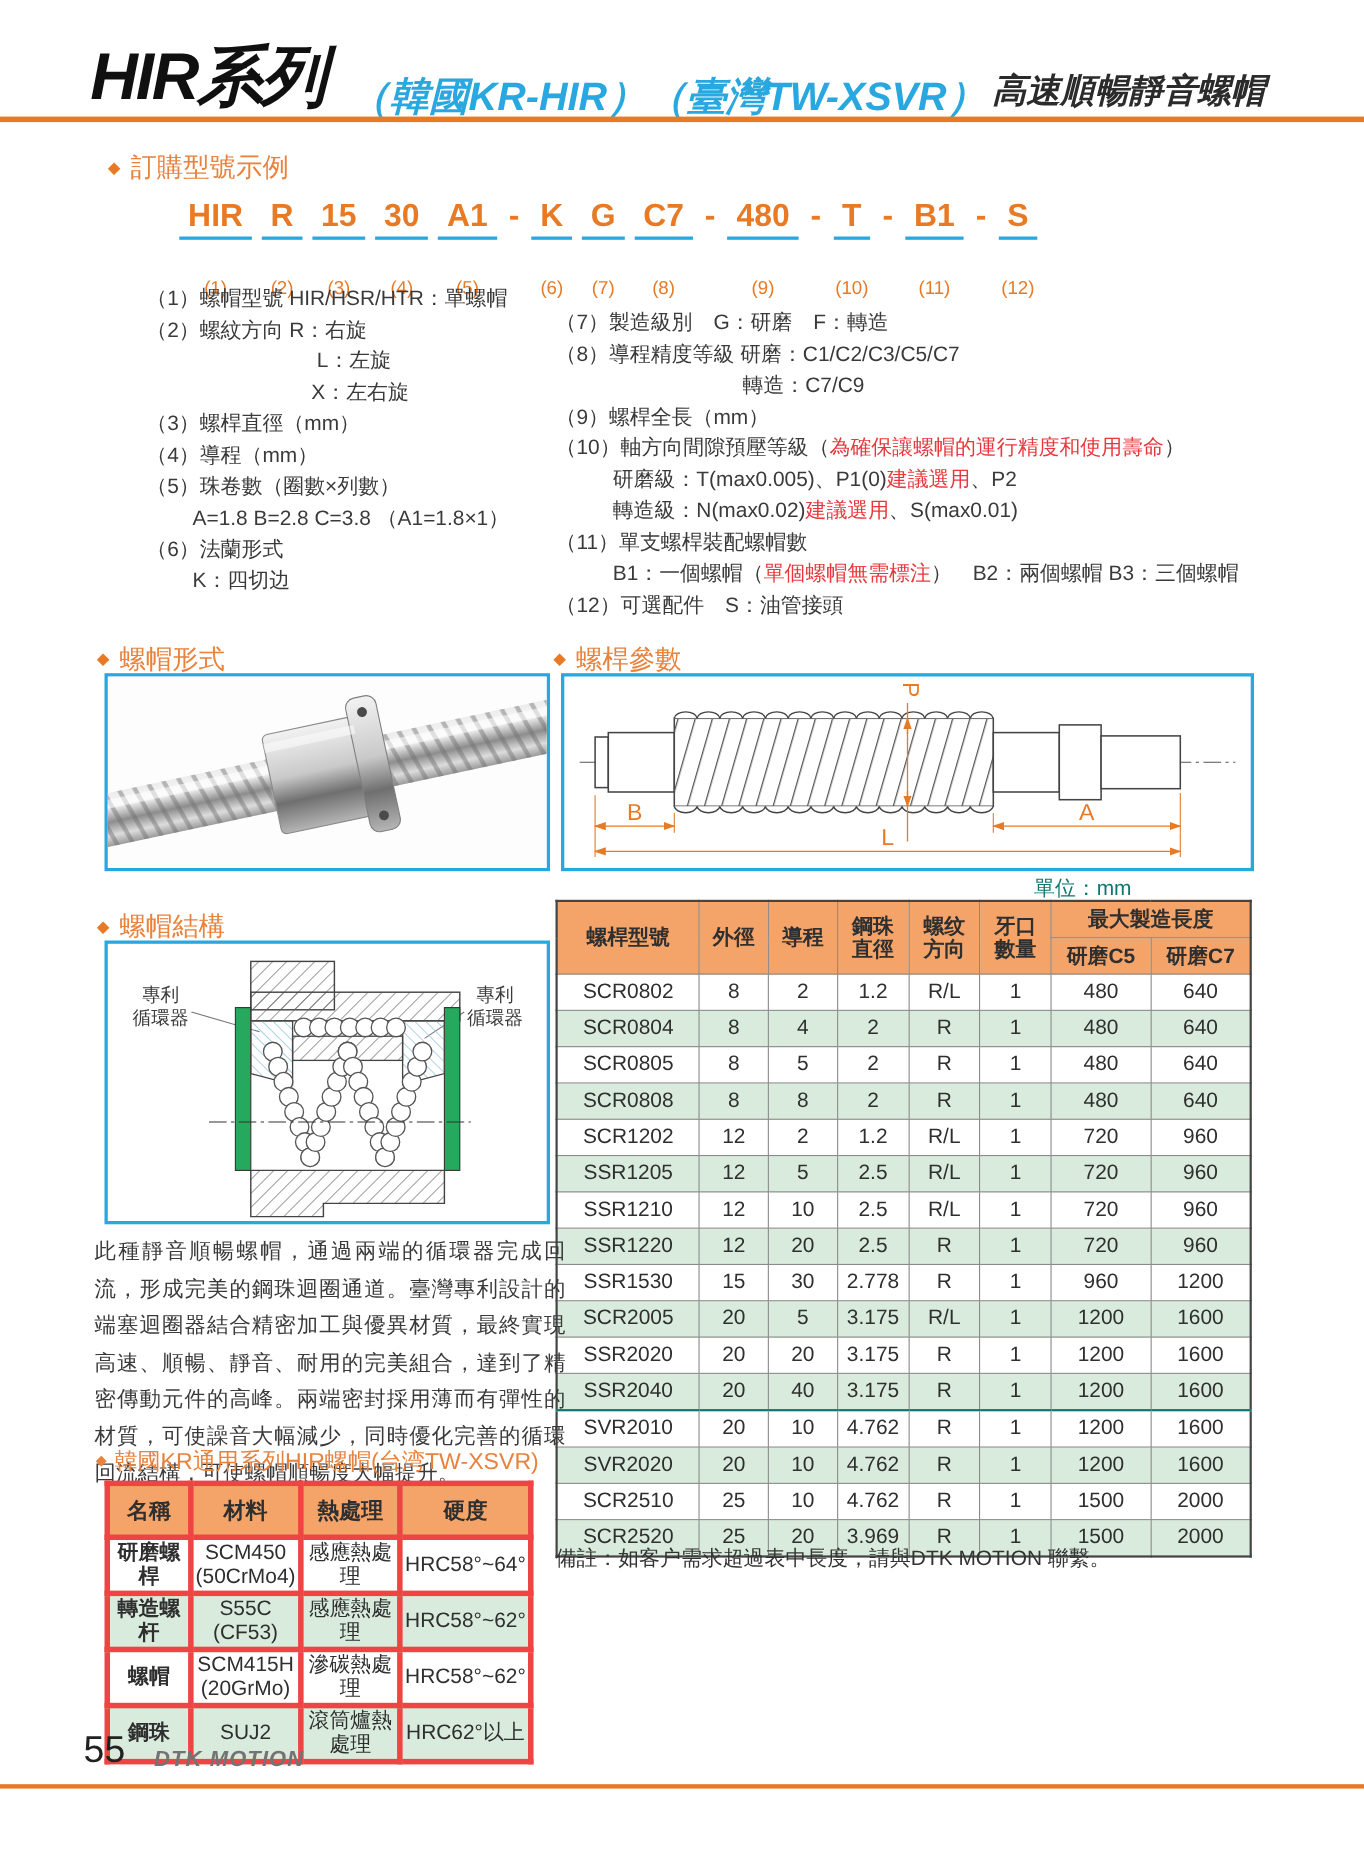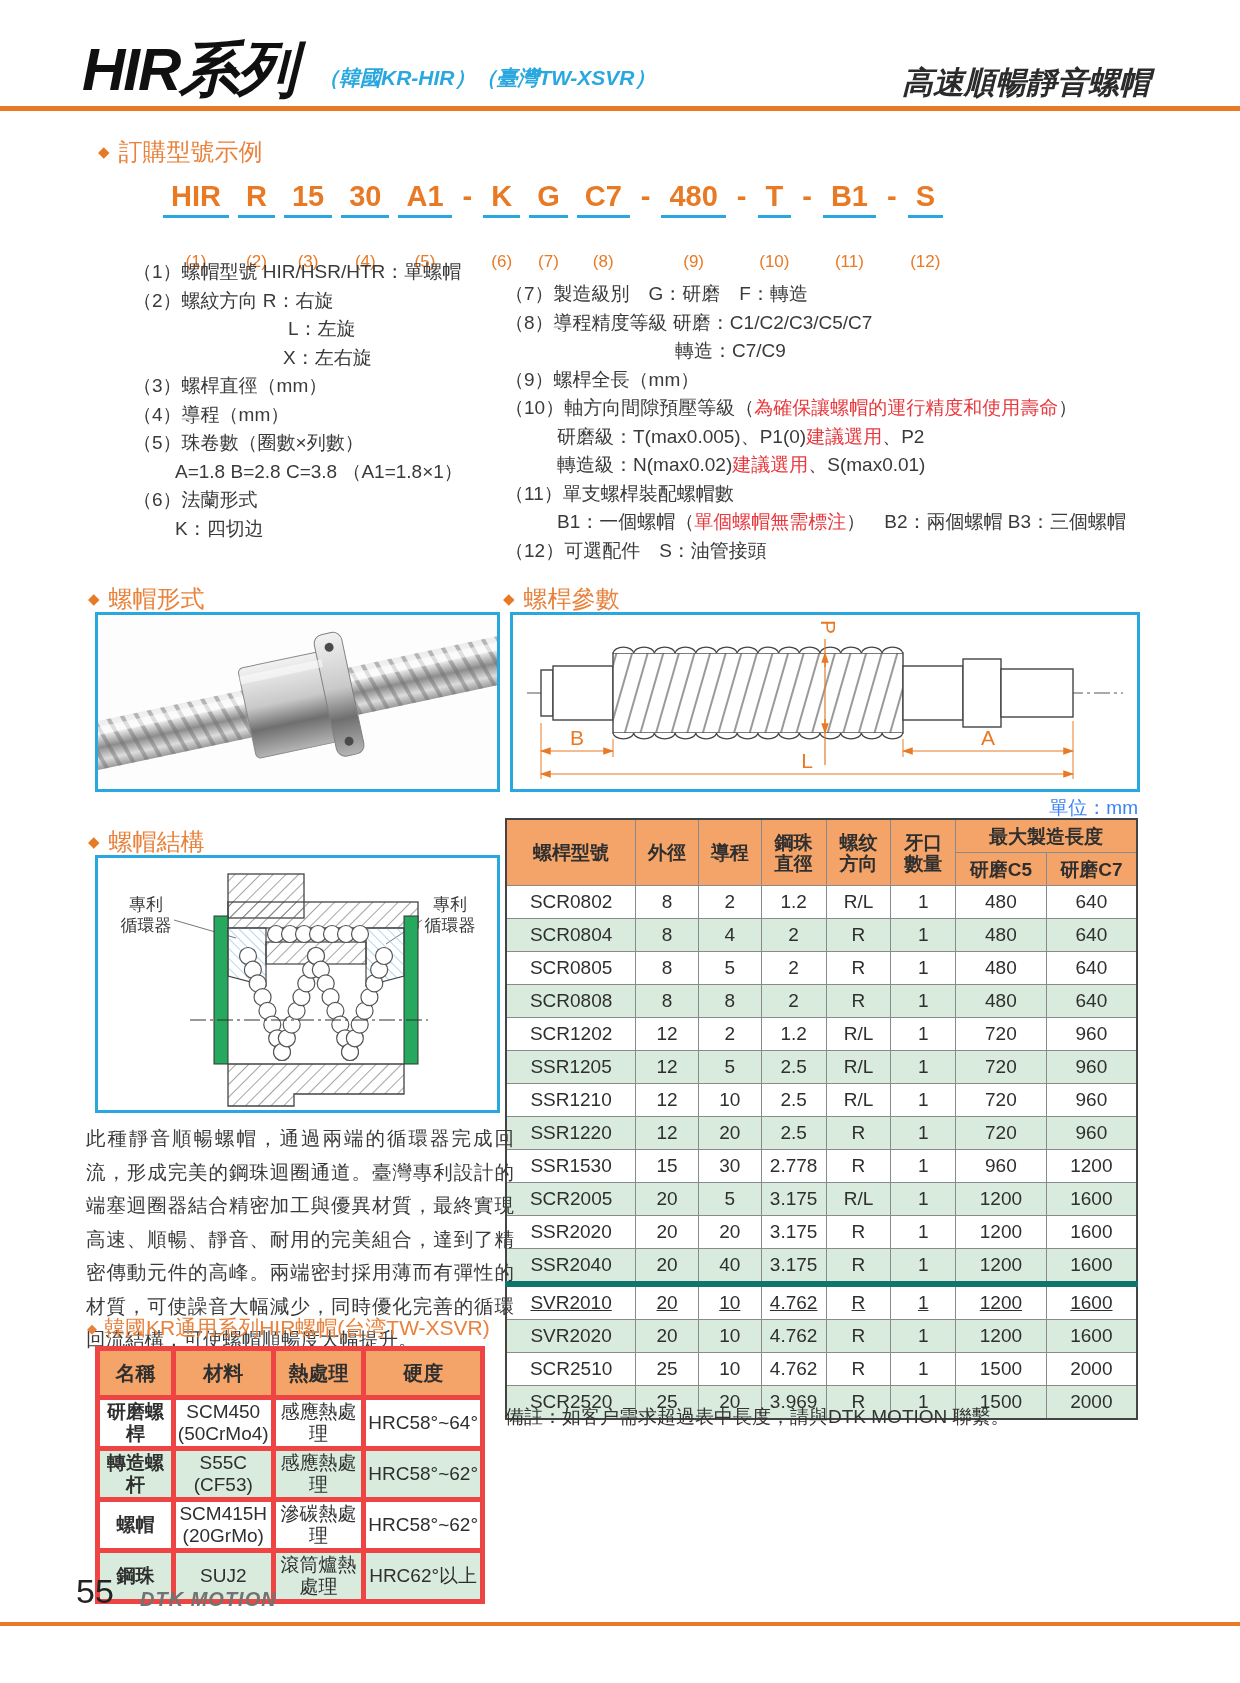--- a/index.html
+++ b/index.html
@@ -3,21 +3,21 @@
 <meta charset="utf-8">
 <style>
   html,body{margin:0;padding:0;}
   body{
     width:1240px;height:1683px;position:relative;background:#ffffff;
     font-family:"Liberation Sans","DejaVu Sans",sans-serif;color:#3a3a3a;overflow:hidden;
   }
   .abs{position:absolute;}
   
   .hdr-title{left:82px;top:30px;font-size:60px;font-style:italic;font-weight:900;color:#101010;letter-spacing:-2px;}
-  .hdr-sub{left:318px;top:64px;font-size:21px;font-style:italic;font-weight:700;color:#29a8e0;}
+  .hdr-sub{left:318px;top:64px;font-size:36px;font-style:italic;font-weight:700;color:#29a8e0;}
   .hdr-right{right:90px;top:62px;font-size:31px;font-weight:700;font-style:italic;color:#2b2b2b;}
   .rule{left:0;width:1240px;background:#e87a25;}
   .rule.top{top:106px;height:5px;}
   .rule.bottom{top:1622px;height:4px;}
   
   .sec-title{display:flex;align-items:center;gap:9px;color:#e8823c;font-size:24px;font-weight:500;}
   .sec-title .diamond{font-size:15px;color:#e87a25;}
   .sub-title{display:flex;align-items:center;gap:7px;color:#e8823c;font-size:21px;}
   .sub-title .diamond{font-size:13px;}
   
@@ -26,30 +26,30 @@
   .tok-text{font-size:29px;font-weight:700;color:#e87a25;border-bottom:3px solid #29a8e0;padding:0 8px 3px;line-height:32px;}
   .tok-num{font-size:17px;color:#e87a25;margin-top:3px;}
   .tok.dash .tok-text{border-bottom:none;padding:0 2px;}
   
   .spec-col{font-size:19px;line-height:28.5px;color:#3a3a3a;white-space:nowrap;}
   .spec-line{min-height:28.5px;}
   .red{color:#e8383d;}
   
   .cyanbox{border:3px solid #29a8e0;background:#fff;}
   
-  .unit-label{left:940px;top:795px;width:198px;text-align:right;font-size:19px;color:#3b82f6;}
+  .unit-label{left:940px;top:795px;width:198px;text-align:left;font-size:19px;color:#0f766e;}
   
   table{border-collapse:collapse;}
   .spec-table{left:505px;top:818px;}
   .spec-table table{width:633px;border:2px solid #444;}
   .spec-table th,.spec-table td{border:1px solid #8a8a8a;text-align:center;font-size:19px;color:#2f2f2f;padding:0;}
   .spec-table th{background:#f4a469;font-weight:700;height:32px;line-height:21px;}
   .spec-table td{height:32px;}
   .spec-table tr.green{background:#d8ebdc;}
-  .spec-table tr.thick-top td{border-top:6px solid #0f766e;text-decoration:underline;}
+  .spec-table tr.thick-top td{border-top:2px solid #0f766e;}
   .note{left:505px;top:1404px;font-size:19px;color:#333;}
   
   .desc{left:86px;top:1122px;width:428px;font-size:19.5px;line-height:33.5px;color:#3a3a3a;text-align:justify;}
   
   .mat-table{left:95px;top:1346px;}
   .mat-table table{width:390px;border:2px solid #333;}
   .mat-table th,.mat-table td{border:5px solid #ef4444;text-align:center;padding:1px 2px;color:#2f2f2f;}
   .mat-table th{background:#f4a469;font-weight:700;font-size:20px;height:42px;}
   .mat-table td{font-size:19px;height:44px;line-height:22px;}
   .mat-table td.first{font-weight:700;font-size:19px;}

